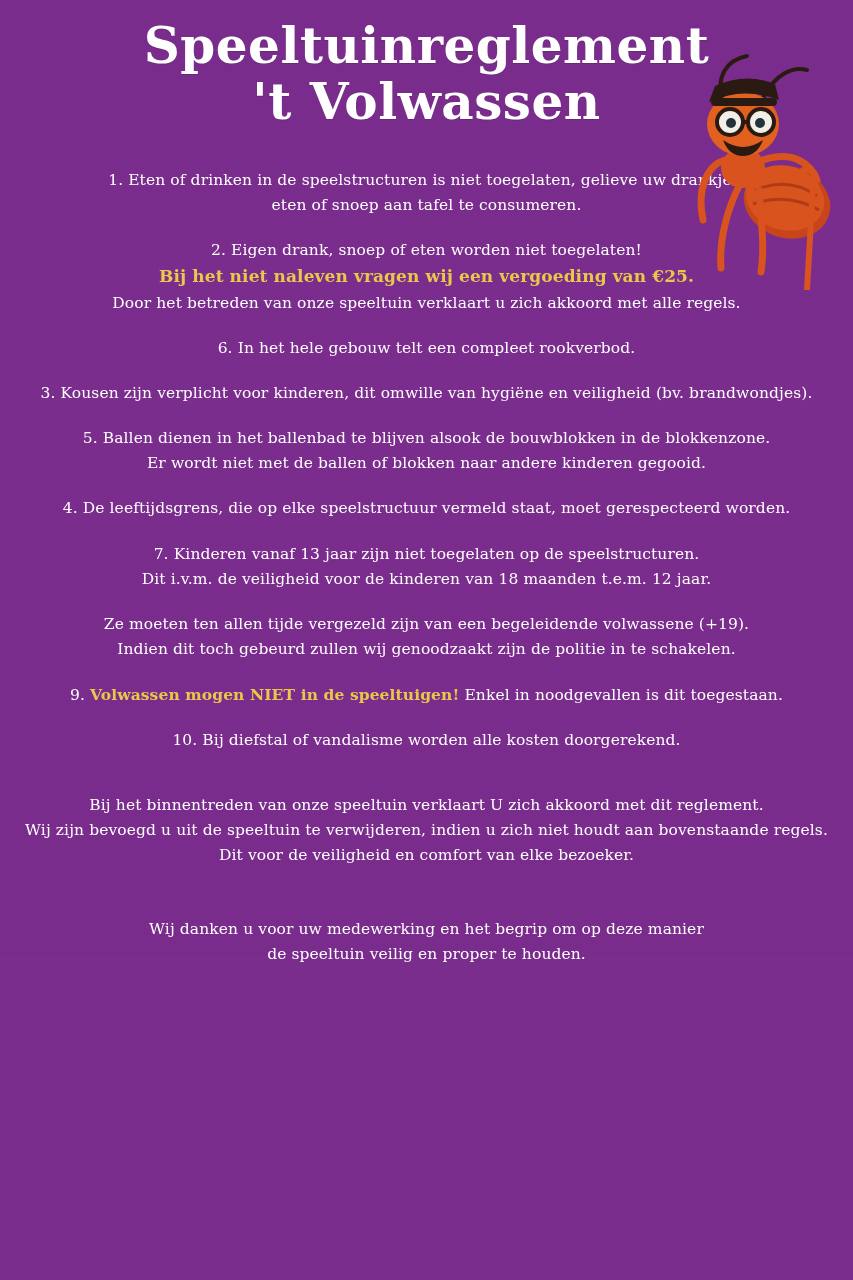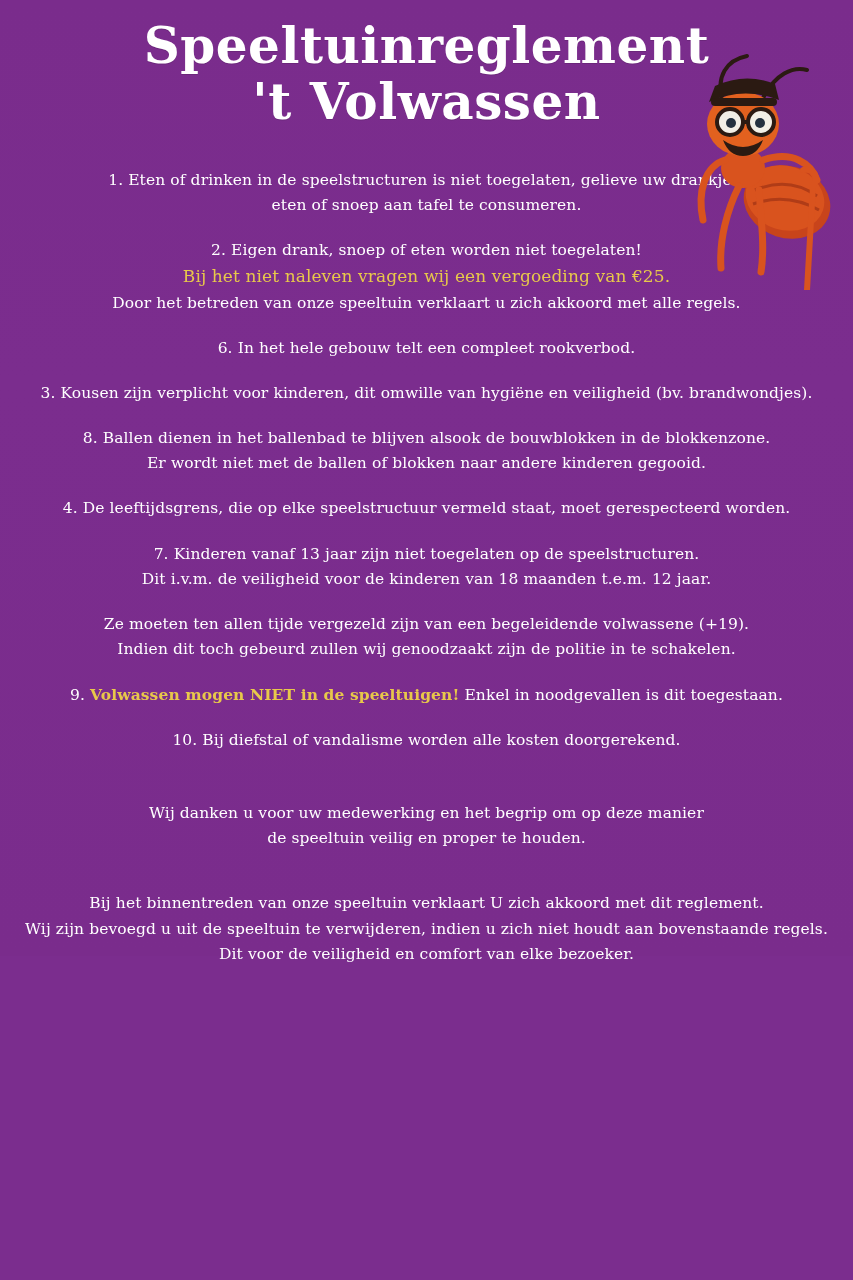--- a/index.html
+++ b/index.html
@@ -52,21 +52,21 @@
     margin-bottom: 20px;
   }
   .line {
     font-size: 15.5px;
     line-height: 1.62;
     color: #ffffff;
     letter-spacing: 0.1px;
   }
   .highlight {
     color: #E8C84A;
-    font-weight: normal;
+    font-weight: bold;
     font-size: 17px;
   }
   .inline-highlight {
     color: #E8C84A;
     font-weight: bold;
   }
   .footer-block {
     margin-top: 40px;
     text-align: center;
   }
@@ -134,21 +134,21 @@
 
     <div class="rule">
       <div class="line">6. In het hele gebouw telt een compleet rookverbod.</div>
     </div>
 
     <div class="rule">
       <div class="line">3.  Kousen zijn verplicht voor kinderen, dit omwille van hygiëne en veiligheid (bv. brandwondjes).</div>
     </div>
 
     <div class="rule">
-      <div class="line">8.  Ballen dienen in het ballenbad te blijven alsook de bouwblokken in de  blokkenzone.</div>
+      <div class="line">5.  Ballen dienen in het ballenbad te blijven alsook de bouwblokken in de  blokkenzone.</div>
       <div class="line">Er wordt niet met de ballen of blokken naar andere kinderen gegooid.</div>
     </div>
 
     <div class="rule">
       <div class="line">4.  De leeftijdsgrens, die op elke speelstructuur vermeld staat, moet  gerespecteerd worden.</div>
     </div>
 
     <div class="rule">
       <div class="line">7.  Kinderen vanaf 13 jaar zijn niet toegelaten op de speelstructuren.</div>
       <div class="line">Dit i.v.m. de veiligheid voor de kinderen van 18 maanden t.e.m. 12 jaar.</div>
@@ -162,24 +162,24 @@
     <div class="rule">
       <div class="line"><span>9.  </span><span class="inline-highlight">Volwassen mogen NIET in de speeltuigen!</span><span> Enkel in noodgevallen is dit toegestaan.</span></div>
     </div>
 
     <div class="rule">
       <div class="line">10. Bij diefstal of vandalisme worden alle kosten doorgerekend.</div>
     </div>
 
   </div>
 
-  <div class="footer-block second">
-    <div class="line">Wij danken u voor uw medewerking en het begrip om op deze manier</div>
-    <div class="line">de speeltuin veilig en proper te houden.</div>
-  </div>
-
   <div class="footer-block">
     <div class="line">Bij het binnentreden van onze speeltuin verklaart U zich akkoord met dit reglement.</div>
     <div class="line">Wij zijn bevoegd u uit de speeltuin te verwijderen, indien u zich niet houdt aan bovenstaande regels.</div>
     <div class="line">Dit voor de veiligheid en comfort van elke bezoeker.</div>
   </div>
 
+  <div class="footer-block second">
+    <div class="line">Wij danken u voor uw medewerking en het begrip om op deze manier</div>
+    <div class="line">de speeltuin veilig en proper te houden.</div>
+  </div>
+
 </div>
 
 </body></html>

